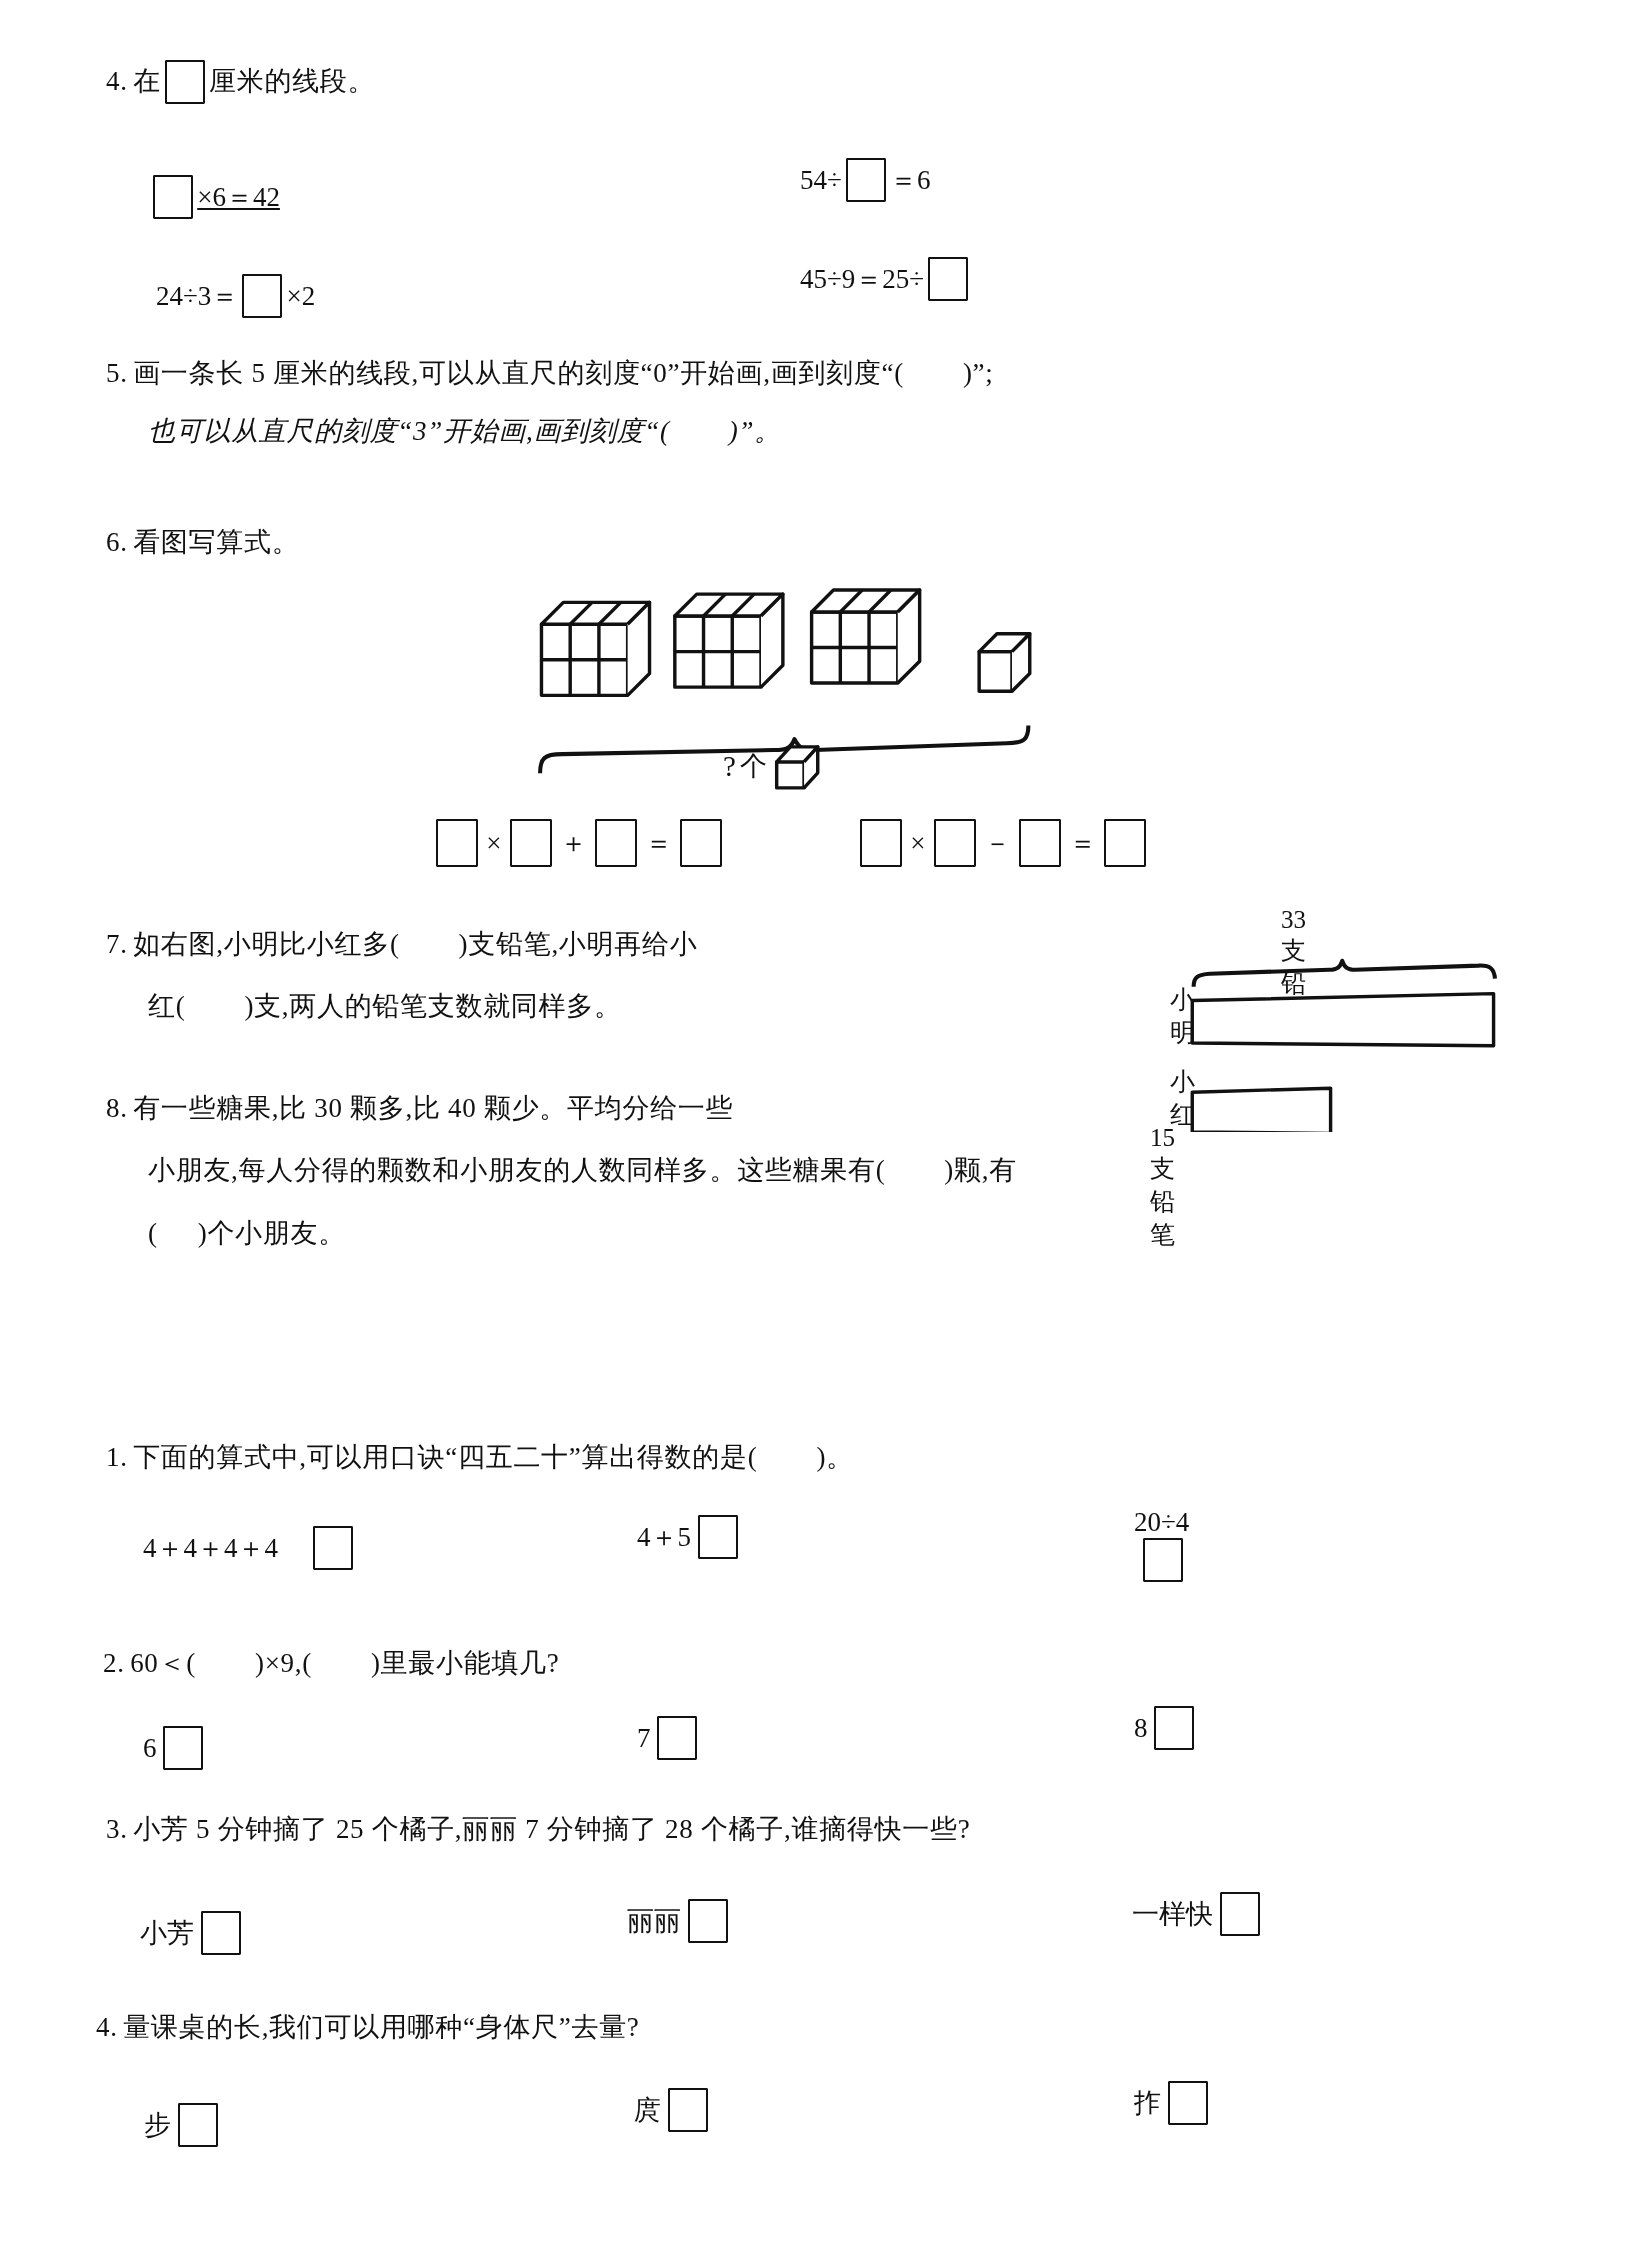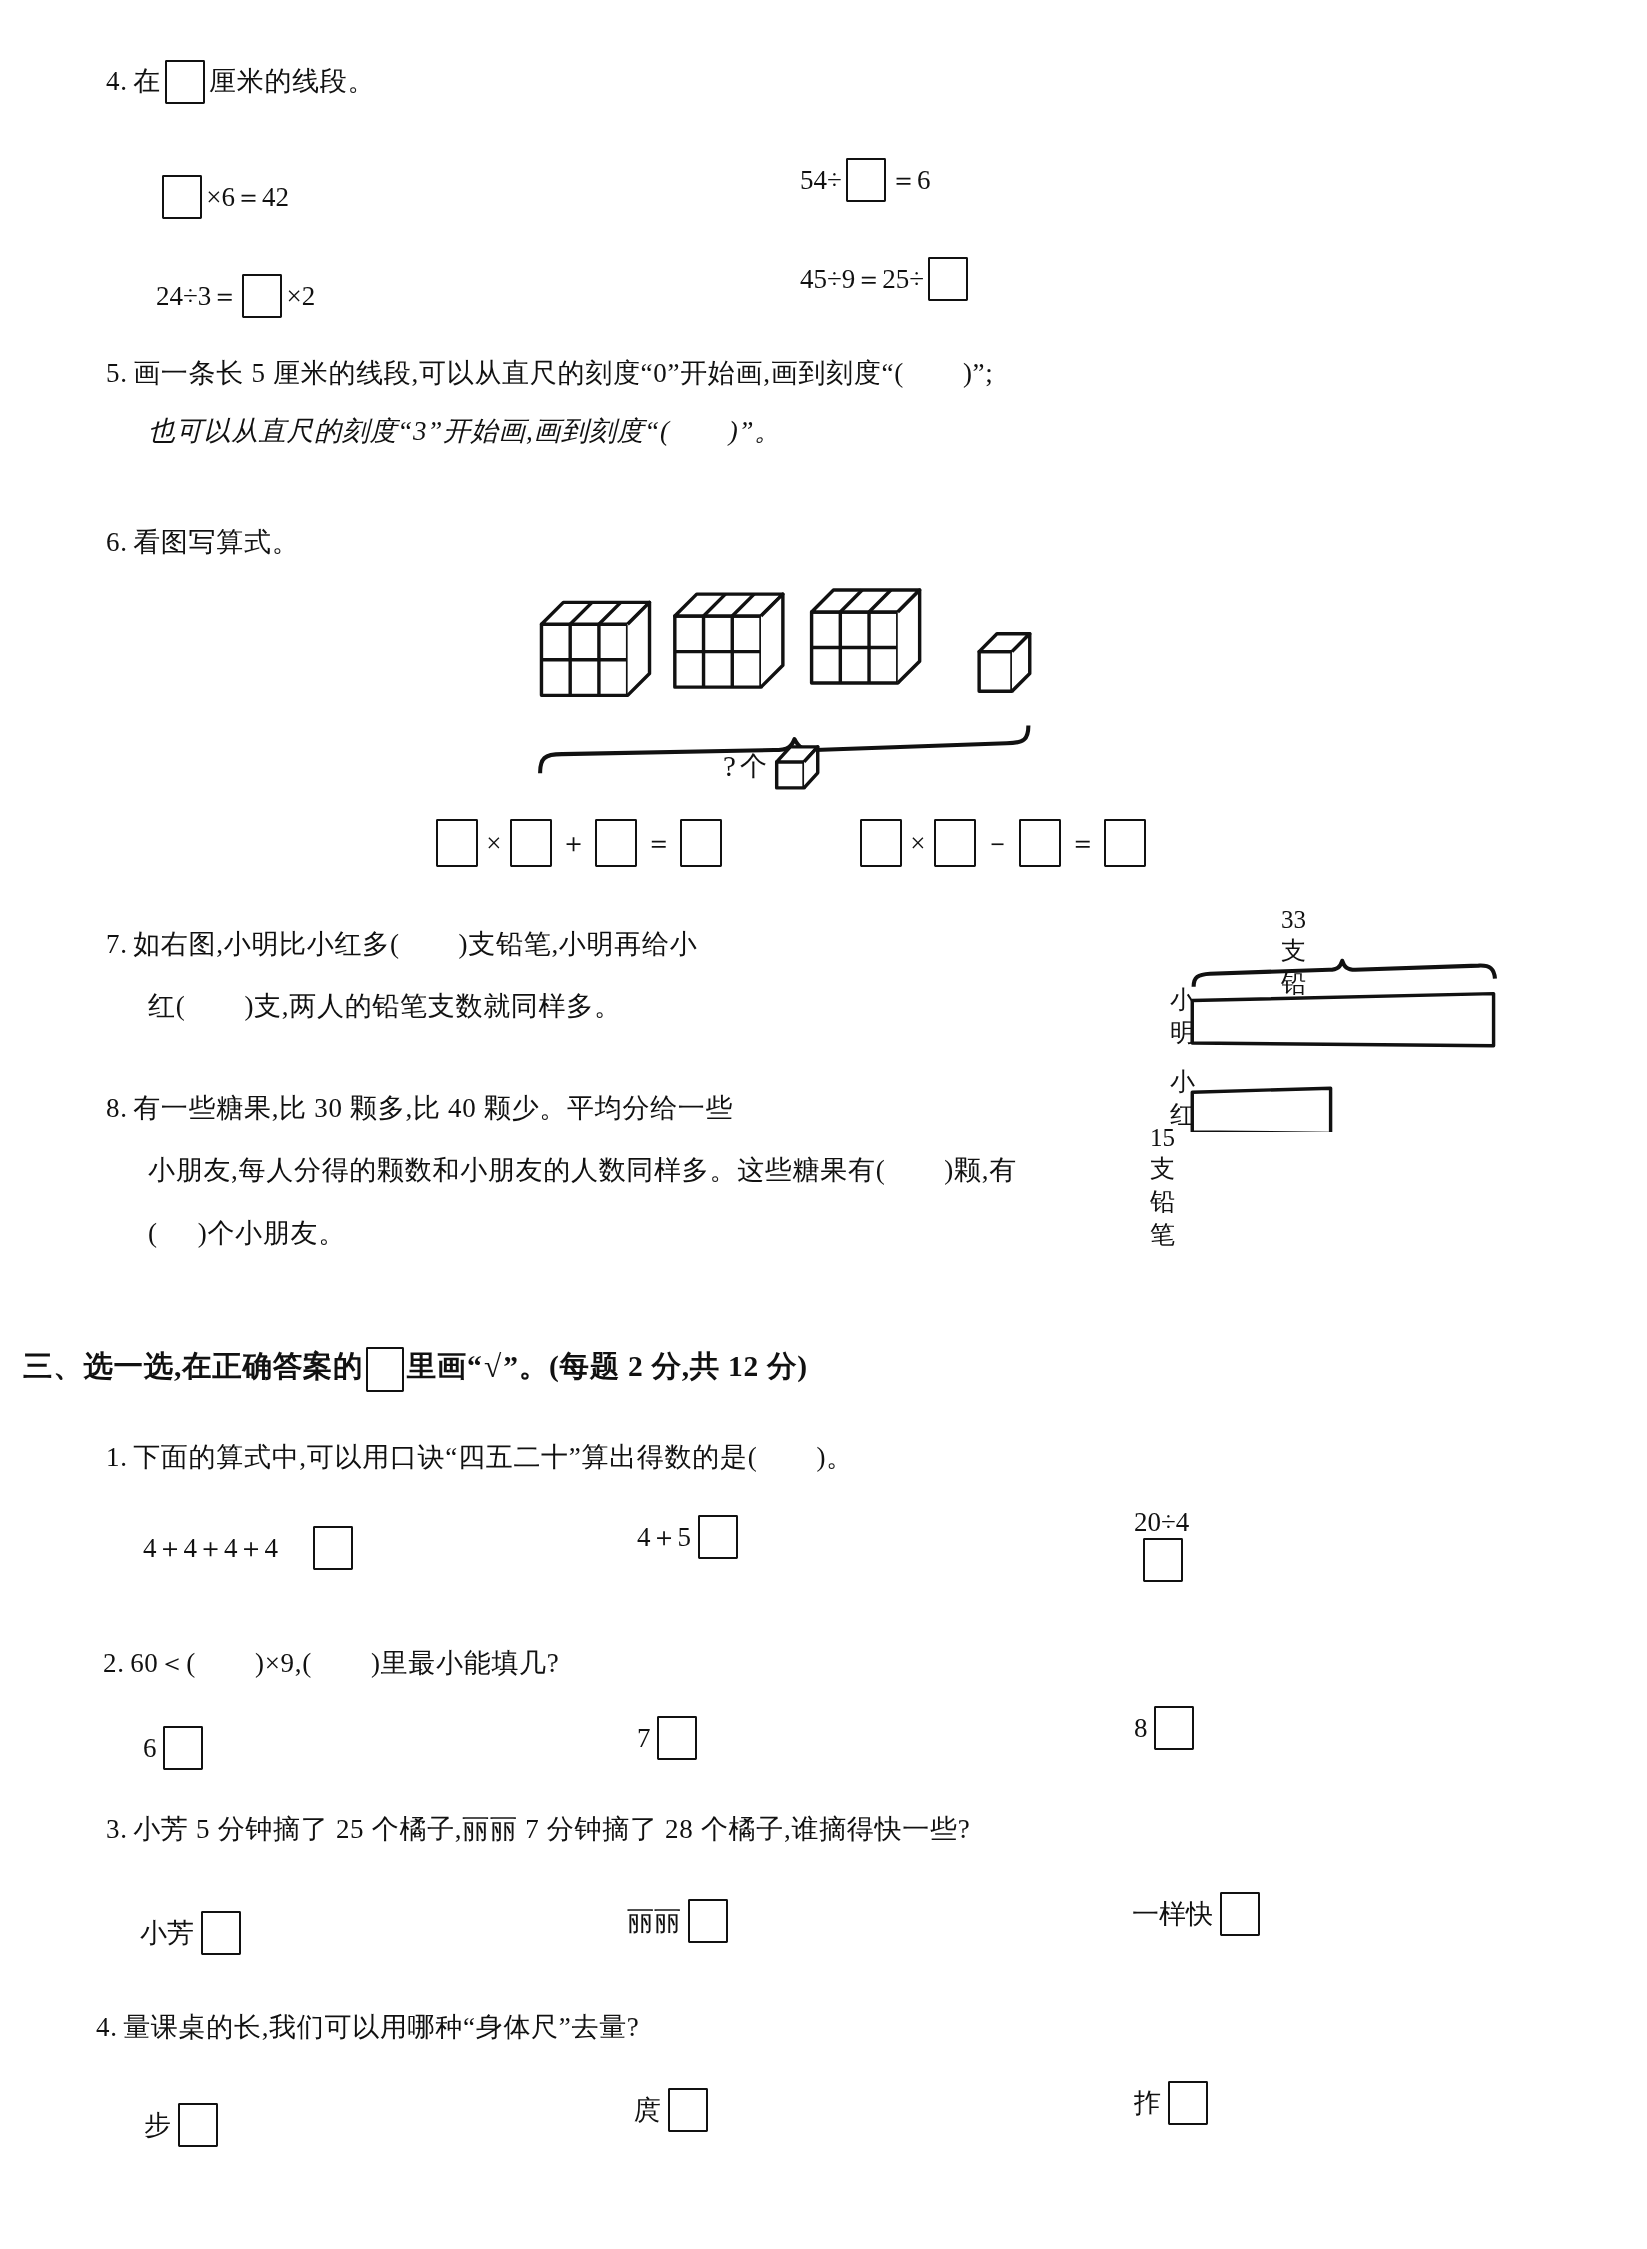--- a/index.html
+++ b/index.html
@@ -59,21 +59,21 @@
 
   <div class="abs" style="left:106px; top:60px;">
     <div class="ln q">
       <span class="qnum">4.</span>
       <span>在</span>
       <span class="box"></span>
       <span>厘米的线段。</span>
     </div>
   </div>
 
-  <div class="abs eq" style="left:158px; top:175px;">
+  <div class="abs eq" style="left:149px; top:175px;text-decoration:underline;">
     <span class="box"></span>
     <span>×6＝42</span>
   </div>
 
   <div class="abs eq" style="left:800px; top:158px;">
     <span>54÷</span>
     <span class="box"></span>
     <span>＝6</span>
   </div>
 
@@ -222,28 +222,20 @@
       <span class="gap"></span>
       <span>)颗,有</span>
     </div>
     <div class="ln q" style="margin-top:20.6px; margin-left:42px;">
       <span>(</span>
       <span class="gap-s"></span>
       <span>)个小朋友。</span>
     </div>
   </div>
 
-  <div class="abs sec-head" style="left:23px; top:1344px;">
-    <span>三、选一选,在正确答案的</span>
-    <span class="box hdr"></span>
-    <span>里画“</span>
-    <span style="font-size:31.5px; padding:0 1.4px;">√</span>
-    <span>”。</span>
-    <span class="score">(每题 2 分,共 12 分)</span>
-  </div>
 
   <div class="abs" style="left:106px; top:1437px;">
     <div class="ln q">
       <span class="qnum">1.</span>
       <span>下面的算式中,可以用口诀“四五二十”算出得数的是(</span>
       <span class="gap"></span>
       <span>)。</span>
     </div>
   </div>
   <div class="abs opt" style="left:143px; top:1526px;gap:28px;">

